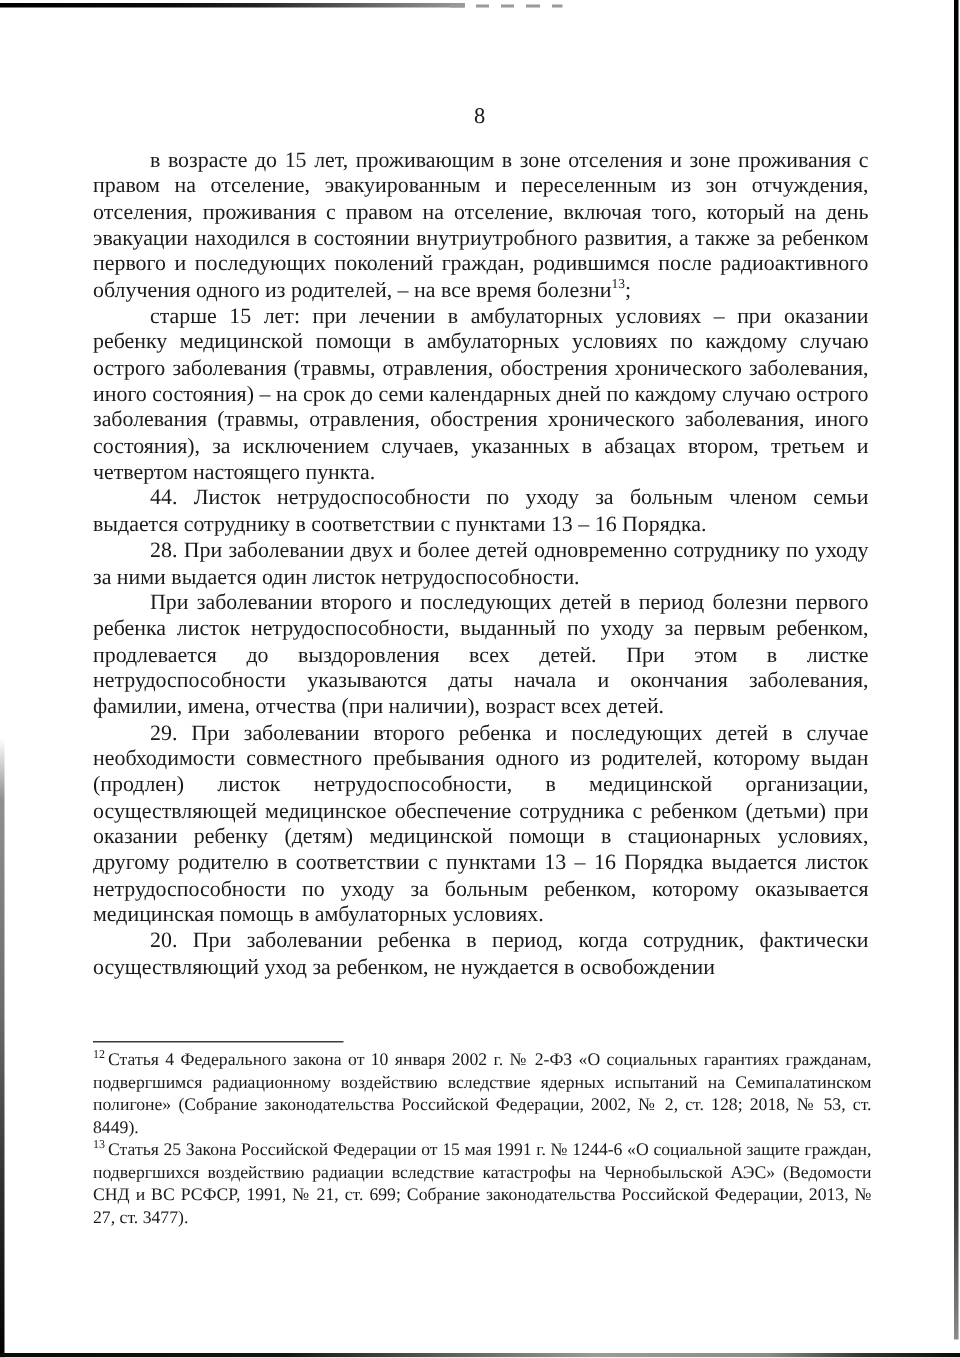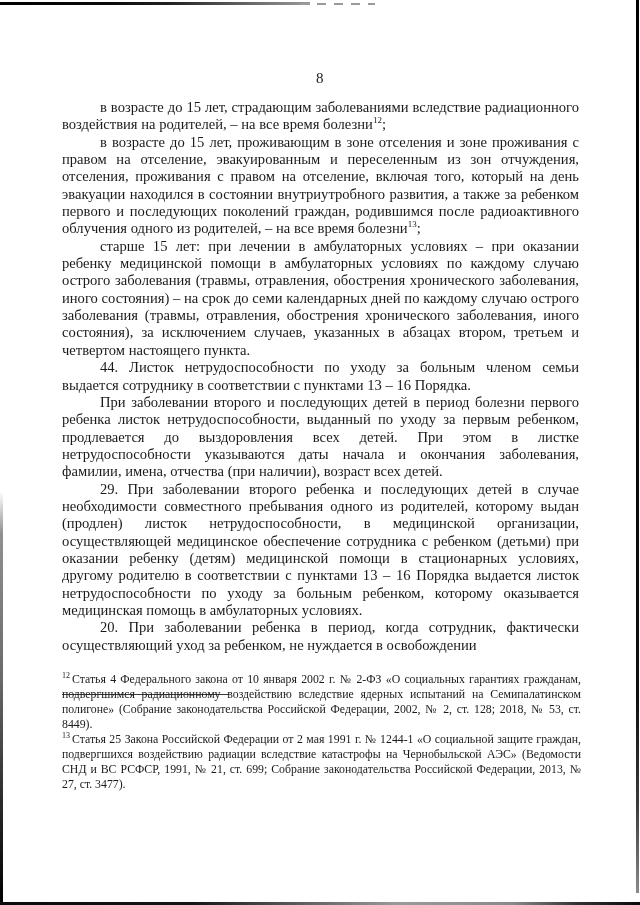--- a/index.html
+++ b/index.html
@@ -41,46 +41,46 @@
     position: absolute; top: 99px; left: 62px; width: 517px;
     font-size: 14.6px; line-height: 17.35px; text-align: justify;
   }
   .body-text p { margin: 0; text-indent: 38px; }
   sup.fn-ref { font-size: 9px; line-height: 0; }
   .footnote-sep {
     position: absolute; top: 694px; left: 62px; width: 167px; height: 0;
     border-top: 1.6px solid #3a3a3a;
   }
   .footnotes {
-    position: absolute; top: 672px; left: 62px; width: 519px;
+    position: absolute; top: 699px; left: 62px; width: 519px;
     font-size: 11.8px; line-height: 15px; text-align: justify;
   }
   .footnotes p { margin: 0; }
   .footnotes sup.fn-marker { font-size: 8px; line-height: 0; padding-right: 2px; }
 </style>
 </head>
 <body>
 
 <div class="page">
   <div class="edge-top"></div>
   <div class="edge-top-dashes"></div>
   <div class="edge-right"></div>
   <div class="edge-left"></div>
   <div class="edge-bottom"></div>
 
   <div class="page-number">8</div>
 
   <div class="body-text">
-      <p>в возрасте до 15 лет, страдающим заболеваниями вследствие радиационного воздействия на родителей, – на все время болезни<sup class="fn-ref">12</sup>;</p>
       <p>в возрасте до 15 лет, проживающим в зоне отселения и зоне проживания с правом на отселение, эвакуированным и переселенным из зон отчуждения, отселения, проживания с правом на отселение, включая того, который на день эвакуации находился в состоянии внутриутробного развития, а также за ребенком первого и последующих поколений граждан, родившимся после радиоактивного облучения одного из родителей, – на все время болезни<sup class="fn-ref">13</sup>;</p>
       <p>старше 15 лет: при лечении в амбулаторных условиях – при оказании ребенку медицинской помощи в амбулаторных условиях по каждому случаю острого заболевания (травмы, отравления, обострения хронического заболевания, иного состояния) – на срок до семи календарных дней по каждому случаю острого заболевания (травмы, отравления, обострения хронического заболевания, иного состояния), за исключением случаев, указанных в абзацах втором, третьем и четвертом настоящего пункта.</p>
       <p>44. Листок нетрудоспособности по уходу за больным членом семьи выдается сотруднику в соответствии с пунктами 13 – 16 Порядка.</p>
+      <p>28. При заболевании двух и более детей одновременно сотруднику по уходу за ними выдается один листок нетрудоспособности.</p>
       <p>При заболевании второго и последующих детей в период болезни первого ребенка листок нетрудоспособности, выданный по уходу за первым ребенком, продлевается до выздоровления всех детей. При этом в листке нетрудоспособности указываются даты начала и окончания заболевания, фамилии, имена, отчества (при наличии), возраст всех детей.</p>
       <p>29. При заболевании второго ребенка и последующих детей в случае необходимости совместного пребывания одного из родителей, которому выдан (продлен) листок нетрудоспособности, в медицинской организации, осуществляющей медицинское обеспечение сотрудника с ребенком (детьми) при оказании ребенку (детям) медицинской помощи в стационарных условиях, другому родителю в соответствии с пунктами 13 – 16 Порядка выдается листок нетрудоспособности по уходу за больным ребенком, которому оказывается медицинская помощь в амбулаторных условиях.</p>
       <p>20. При заболевании ребенка в период, когда сотрудник, фактически осуществляющий уход за ребенком, не нуждается в освобождении</p>
     </div>
 
   <div class="footnote-sep"></div>
   <div class="footnotes">
       <p><sup class="fn-marker">12</sup><span>Статья 4 Федерального закона от 10 января 2002 г. № 2-ФЗ «О социальных гарантиях гражданам, подвергшимся радиационному воздействию вследствие ядерных испытаний на Семипалатинском полигоне» (Собрание законодательства Российской Федерации, 2002, № 2, ст. 128; 2018, № 53, ст. 8449).</span></p>
-      <p><sup class="fn-marker">13</sup><span>Статья 25 Закона Российской Федерации от 2 мая 1991 г. № 1244-1 «О социальной защите граждан, подвергшихся воздействию радиации вследствие катастрофы на Чернобыльской АЭС» (Ведомости СНД и ВС РСФСР, 1991, № 21, ст. 699; Собрание законодательства Российской Федерации, 2013, № 27, ст. 3477).</span></p>
+      <p><sup class="fn-marker">13</sup><span>Статья 25 Закона Российской Федерации от 15 мая 1991 г. № 1244-6 «О социальной защите граждан, подвергшихся воздействию радиации вследствие катастрофы на Чернобыльской АЭС» (Ведомости СНД и ВС РСФСР, 1991, № 21, ст. 699; Собрание законодательства Российской Федерации, 2013, № 27, ст. 3477).</span></p>
     </div>
 </div>
 
 </body></html>

